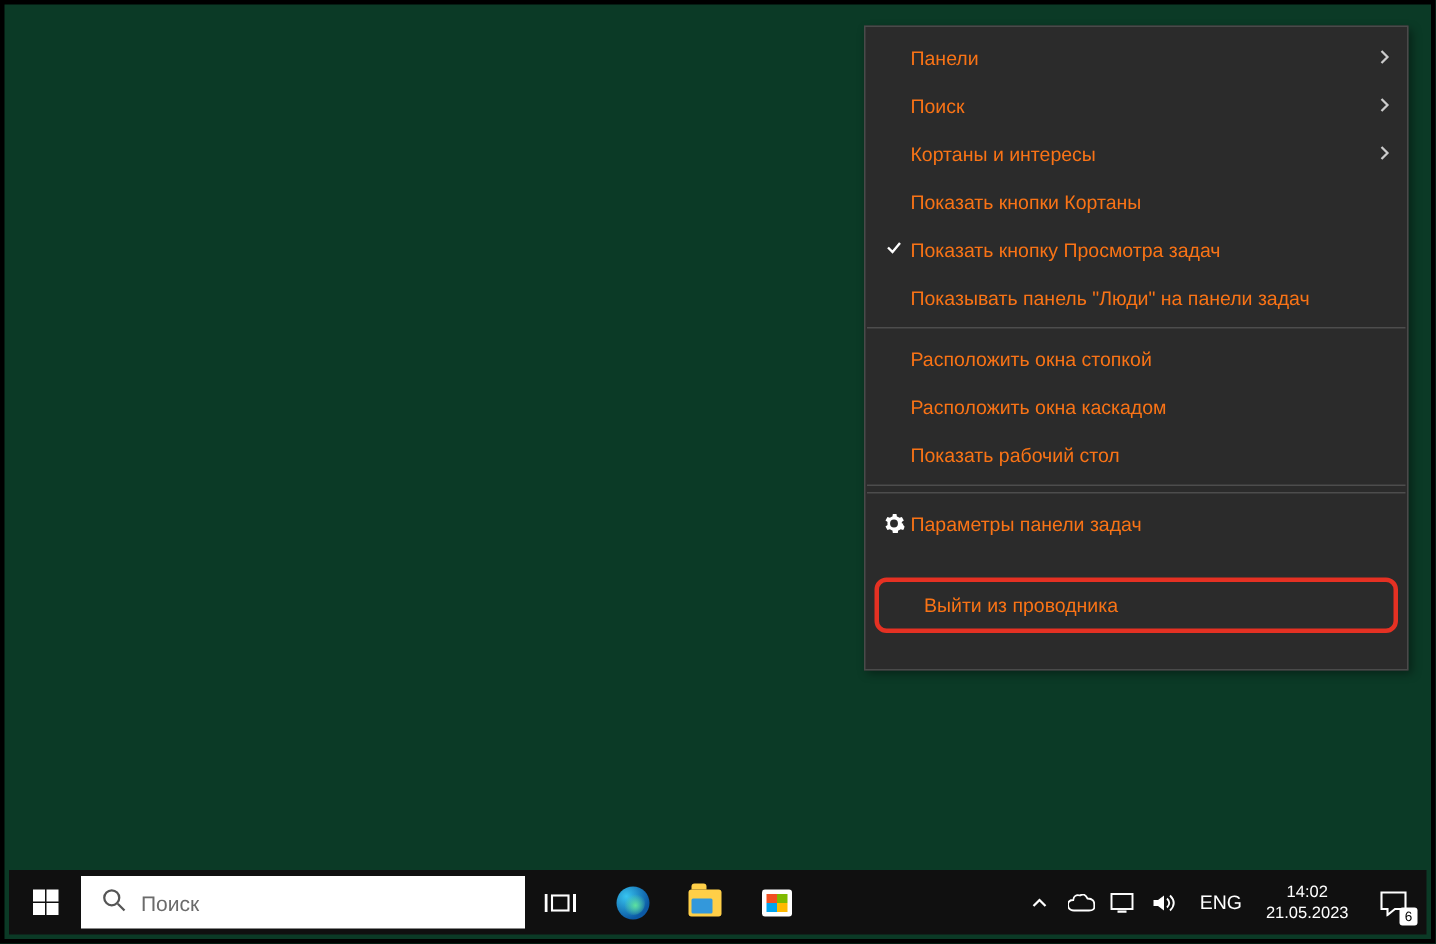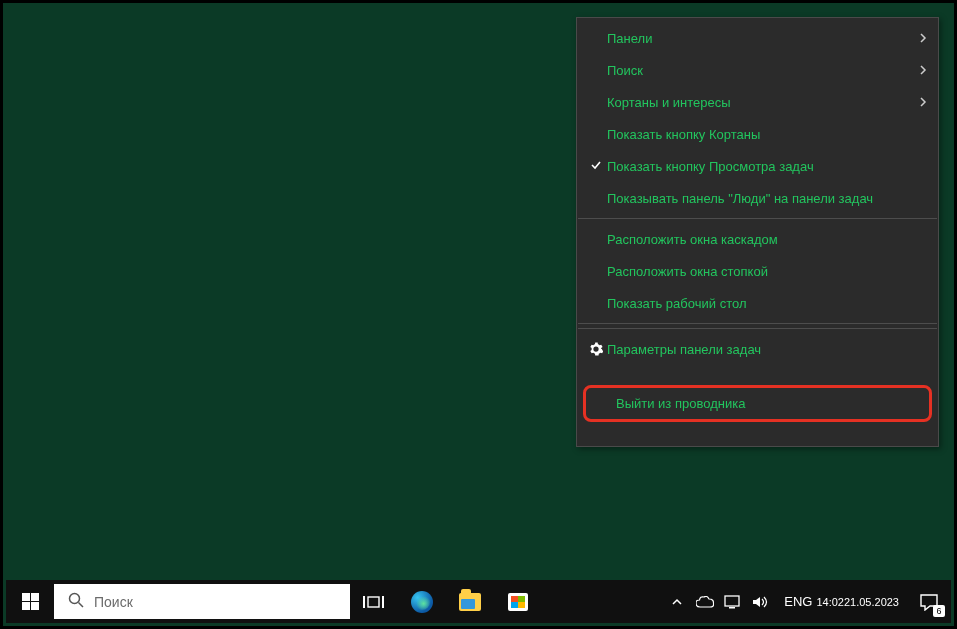--- a/index.html
+++ b/index.html
@@ -32,21 +32,21 @@
     }
     .mi-check {
       width: 22px; text-align: center;
       font-size: 12px; color: #fff;
       flex-shrink: 0;
     }
     .mi-icon {
       width: 22px; flex-shrink: 0;
       display: flex; justify-content: center; align-items: center;
     }
-    .mi-label { flex: 1; color: #22c55e; font-size: 13px; }
+    .mi-label { flex: 1; color: #f97316; font-size: 13px; }
     .mi-arrow {
       width: 16px; font-size: 14px; color: #ccc;
       text-align: right; flex-shrink: 0;
     }
     .menu-sep {
       height: 1px; background: #4d4d4d;
       margin: 4px 1px;
     }
     .highlight-box {
       border: 3px solid #e53123;
@@ -82,22 +82,22 @@
     }
     .search-box .icon { margin: 0 10px 0 14px; }
     .search-box .ph { font-size: 14px; color: #6b6b6b; }
     .spacer { flex: 1; }
     .tray {
       display: flex; align-items: center;
       gap: 10px; padding: 0 6px;
       color: #fff;
     }
     .tray-icon { width: 18px; height: 18px; display:flex; align-items:center; justify-content:center; }
-    .langdate { display:flex; align-items:center; gap:4px; padding:0 8px; }
-    .datetime { display:flex; align-items:center; font-size:11px; line-height:14px; }
+    .langdate { display:flex; align-items:center; gap:16px; padding:0 8px; }
+    .datetime { display:flex; flex-direction:column; align-items:center; font-size:11px; line-height:14px; }
     .notif-btn {
       position: relative;
       width: 44px; display:flex; align-items:center; justify-content:center;
     }
     .notif-badge {
       position:absolute; bottom:6px; right:6px;
       background:#fff; color:#000;
       font-size:9px; width:12px; height:12px; border-radius:2px;
       display:flex; align-items:center; justify-content:center;
     }
@@ -131,44 +131,44 @@
     </div>
     <div class="menu-item">
       <span class="mi-check"></span>
       <span class="mi-label">Кортаны и интересы</span>
       <span class="mi-arrow"><svg width="10" height="10" viewBox="0 0 10 10">
           <path d="M3 1 L7 5 L3 9" fill="none" stroke="#ccc" stroke-width="1.5"></path>
         </svg></span>
     </div>
     <div class="menu-item">
       <span class="mi-check"></span>
-      <span class="mi-label">Показать кнопку Кортаны</span>
+      <span class="mi-label">Показать кнопки Кортаны</span>
       <span class="mi-arrow"></span>
     </div>
     <div class="menu-item">
       <span class="mi-check"><svg width="12" height="12" viewBox="0 0 12 12">
           <path d="M2 6 L5 9 L10 3" fill="none" stroke="#fff" stroke-width="1.6"></path>
         </svg></span>
       <span class="mi-label">Показать кнопку Просмотра задач</span>
       <span class="mi-arrow"></span>
     </div>
     <div class="menu-item">
       <span class="mi-check"></span>
       <span class="mi-label">Показывать панель "Люди" на панели задач</span>
       <span class="mi-arrow"></span>
     </div>
     <div class="menu-sep"></div>
     <div class="menu-item">
       <span class="mi-check"></span>
+      <span class="mi-label">Расположить окна стопкой</span>
+      <span class="mi-arrow"></span>
+    </div>
+    <div class="menu-item">
+      <span class="mi-check"></span>
       <span class="mi-label">Расположить окна каскадом</span>
-      <span class="mi-arrow"></span>
-    </div>
-    <div class="menu-item">
-      <span class="mi-check"></span>
-      <span class="mi-label">Расположить окна стопкой</span>
       <span class="mi-arrow"></span>
     </div>
     <div class="menu-item">
       <span class="mi-check"></span>
       <span class="mi-label">Показать рабочий стол</span>
       <span class="mi-arrow"></span>
     </div>
     <div class="menu-sep"></div>
     <div class="menu-sep"></div>
     <div class="menu-item">

